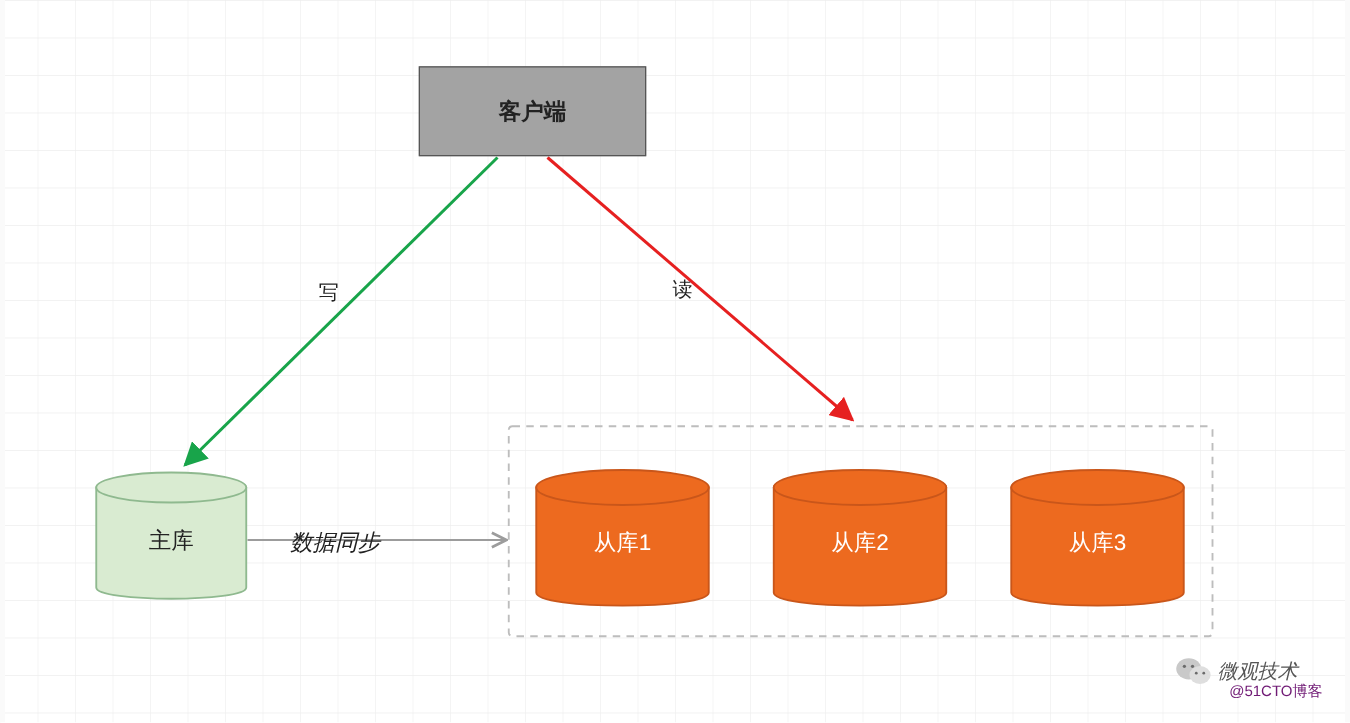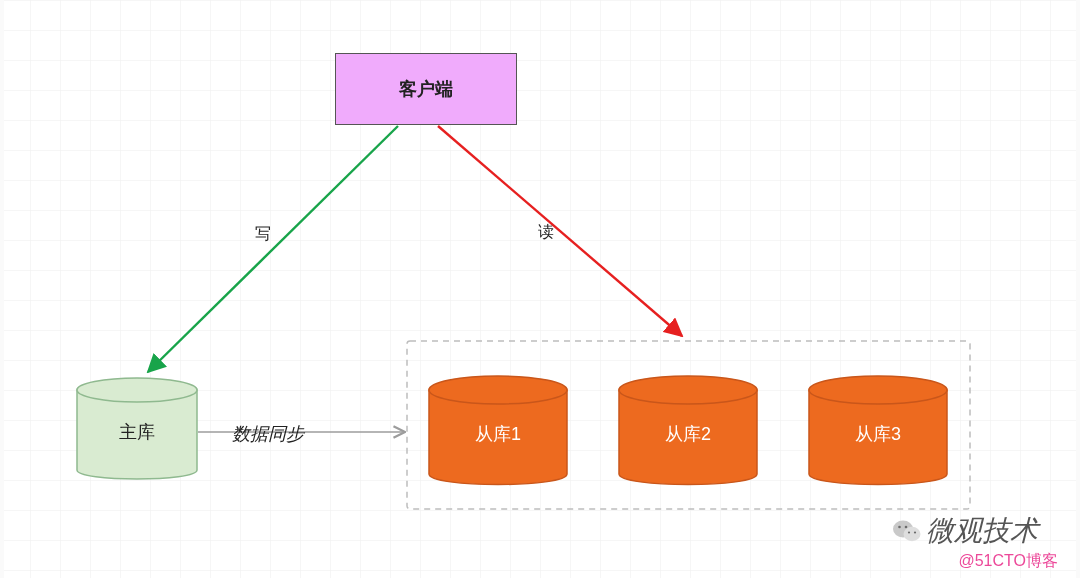--- a/index.html
+++ b/index.html
@@ -25,47 +25,47 @@
     display: flex;
     align-items: center;
     justify-content: center;
     box-sizing: border-box;
   }
   .client {
     left: 335px;
     top: 53px;
     width: 182px;
     height: 72px;
-    background: #f0abfc;
+    background: #a3a3a3;
     border: 1.5px solid #555;
     font-size: 18px;
     font-weight: 600;
     color: #222;
   }
   .label {
     position: absolute;
     font-size: 16px;
     color: #222;
     background: rgba(255,255,255,0.0);
   }
   .write-lbl { left: 255px; top: 224px; }
   .read-lbl  { left: 538px; top: 222px; }
   .sync-lbl  { left: 232px; top: 422px; font-size: 18px; font-style: italic; }
   .watermark {
     position: absolute;
     right: 22px;
-    bottom: 6px;
-    font-size: 16px;
-    color: #ec4899;
+    bottom: 16px;
+    font-size: 12px;
+    color: #701a75;
   }
   .brand {
     position: absolute;
     right: 42px;
     bottom: 28px;
-    font-size: 28px;
+    font-size: 16px;
     font-style: italic;
     color: #555;
     display: flex;
     align-items: center;
     gap: 4px;
   }
   .wechat-icon {
     width: 30px; height: 26px;
     position: relative;
   }

